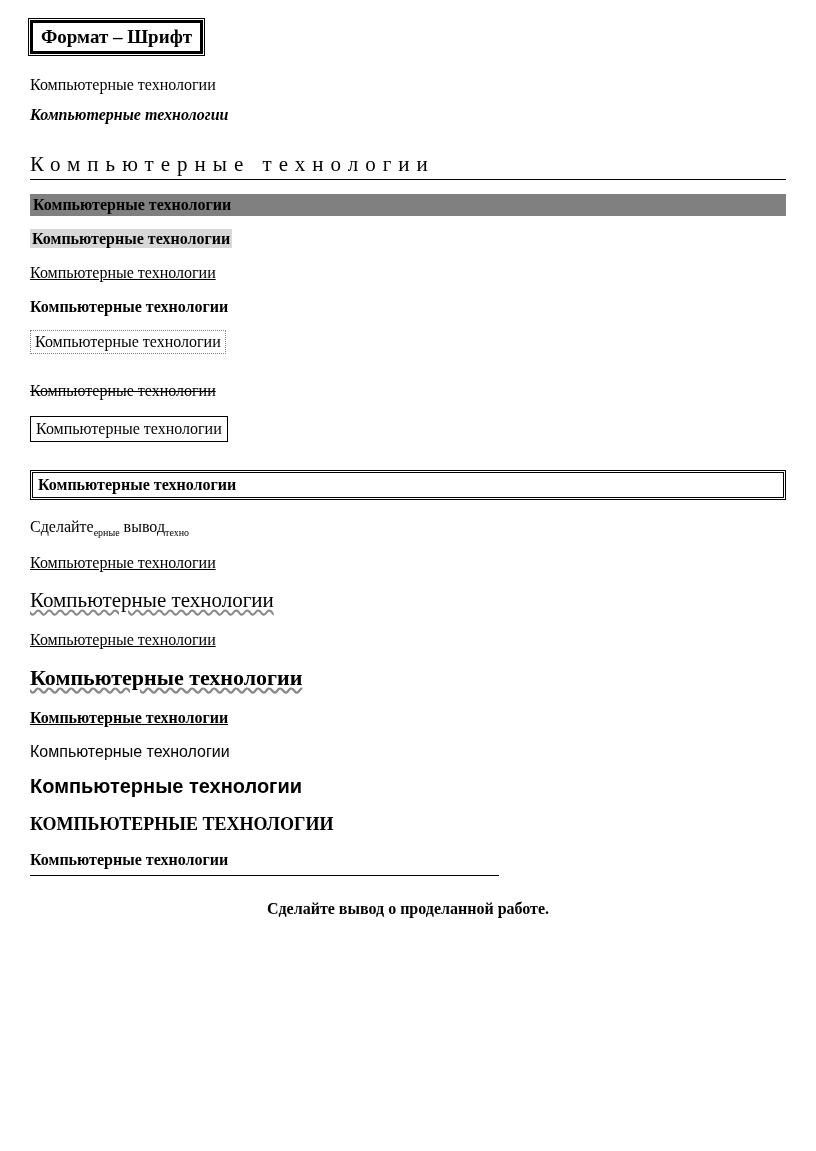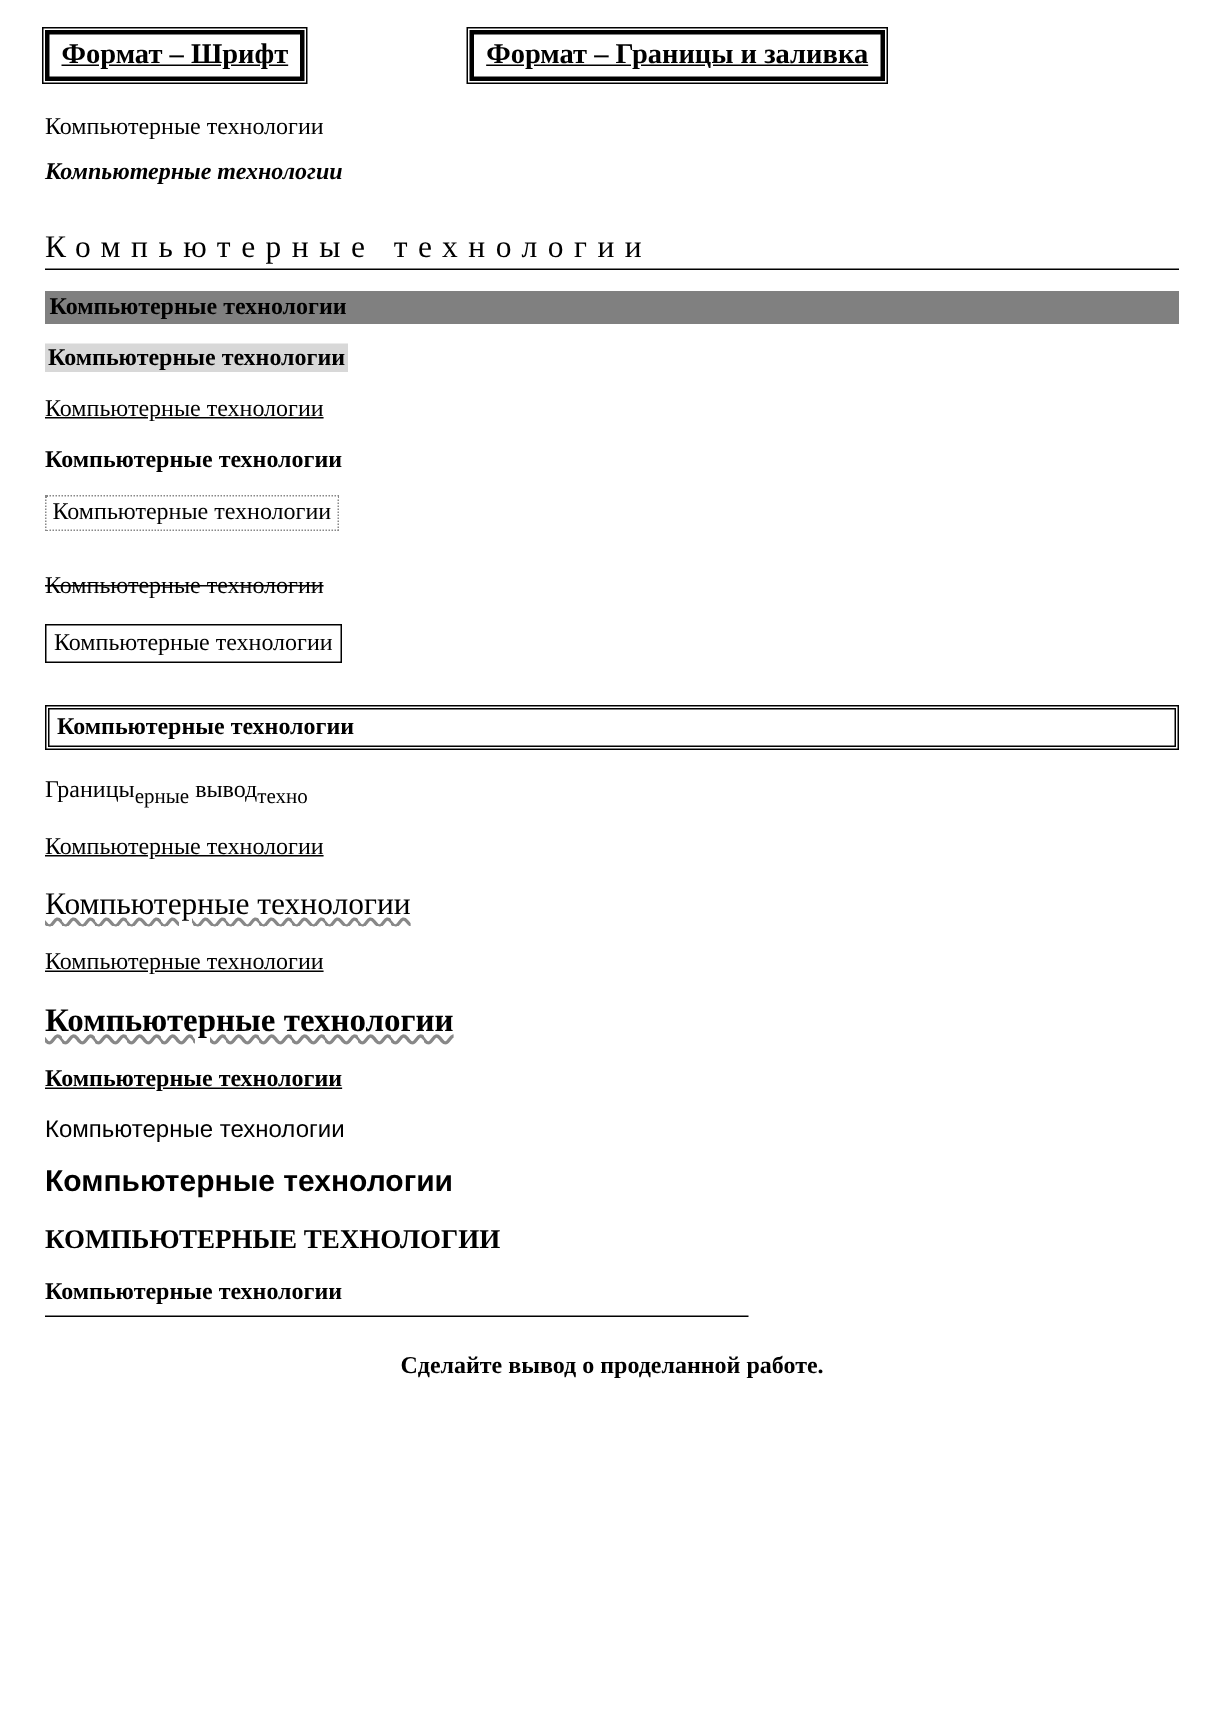--- a/index.html
+++ b/index.html
@@ -8,21 +8,20 @@
     width: 816px;
     box-sizing: border-box;
     font-family: "Times New Roman", serif;
     font-size: 16px;
     color: #000;
     background: #fff;
   }
   .header-row {
     display: flex;
     margin-bottom: 22px;
-    text-decoration: underline;
   }
   .header-box {
     border: 3px solid #000;
     outline: 1px solid #000;
     outline-offset: 1px;
     font-size: 19px;
     font-weight: bold;
     padding: 3px 8px;
     display: inline-block;
   }
@@ -68,21 +67,21 @@
     padding: 3px 5px;
     margin-bottom: 14px;
   }
   .s-box-double {
     border: 3px double #000;
     padding: 3px 5px;
     font-weight: bold;
     margin-bottom: 18px;
   }
   .s-sub { margin-bottom: 16px; }
-  .s-sub .sub { font-size: 14px; vertical-align: sub; }
+  .s-sub .sub { font-size: 10px; vertical-align: sub; }
   .s-u2 { text-decoration: underline; margin-bottom: 16px; }
   .s-wavy-lg {
     font-size: 21px;
     text-decoration: underline;
     text-decoration-style: wavy;
     text-decoration-color: #888;
     margin-bottom: 18px;
   }
   .s-u3 { text-decoration: underline; margin-bottom: 16px; }
   .s-wavy-bold {
@@ -105,21 +104,20 @@
     margin: 4px 0 24px 0;
   }
   .footer { font-weight: bold; text-align: center; }
 </style>
 </head>
 <body>
 
 <div class="header-row">
   <div class="header-box">Формат – Шрифт</div>
   <div class="header-gap"></div>
-  <div class="header-box">Формат – Границы и заливка</div>
 </div>
 
 <div class="sample">Компьютерные технологии</div>
 <div class="sample s-italic">Компьютерные технологии</div>
 
 <div class="s-spaced">Компьютерные технологии</div>
 
 <div class="s-gray-full">Компьютерные технологии</div>
 
 <div class="s-gray-part"><span>Компьютерные технологии</span></div>
@@ -134,21 +132,21 @@
 
 <div class="s-strike">Компьютерные технологии</div>
 
 <div style="margin-bottom:14px;">
   <span class="s-box1">Компьютерные технологии</span>
 </div>
 
 <div class="s-box-double">Компьютерные технологии</div>
 
 <div class="s-sub">
-  <span>Границы</span><span class="sub">ерные</span><span> вывод</span><span class="sub">техно</span>
+  <span>Сделайте</span><span class="sub">ерные</span><span> вывод</span><span class="sub">техно</span>
 </div>
 
 <div class="s-u2">Компьютерные технологии</div>
 
 <div class="s-wavy-lg">Компьютерные технологии</div>
 
 <div class="s-u3">Компьютерные технологии</div>
 
 <div class="s-wavy-bold">Компьютерные технологии</div>
 

